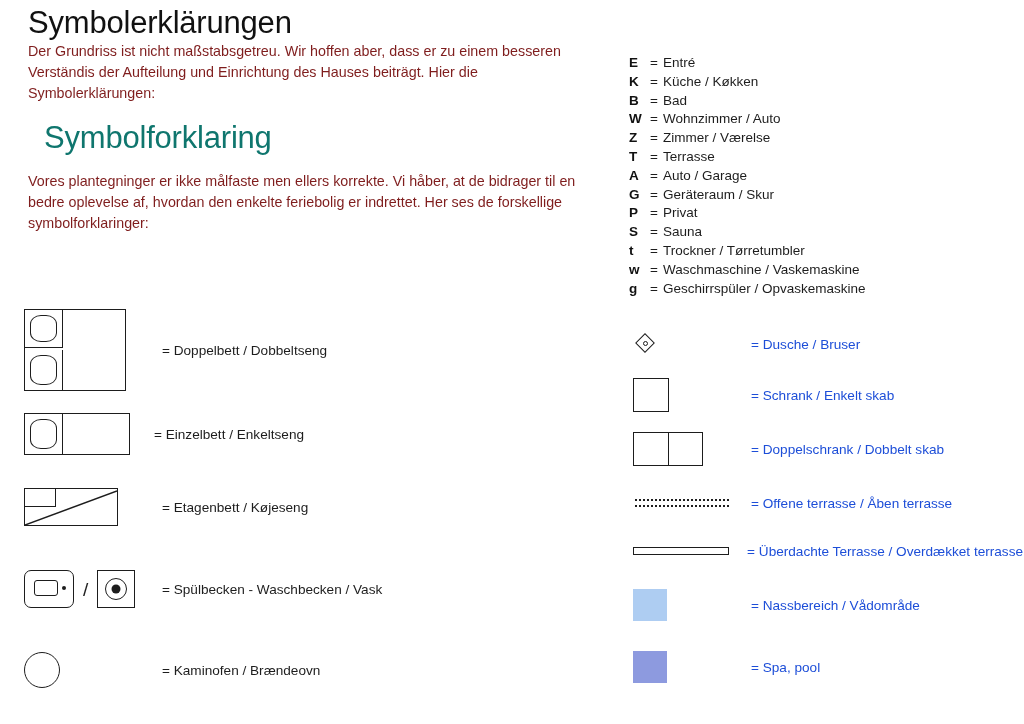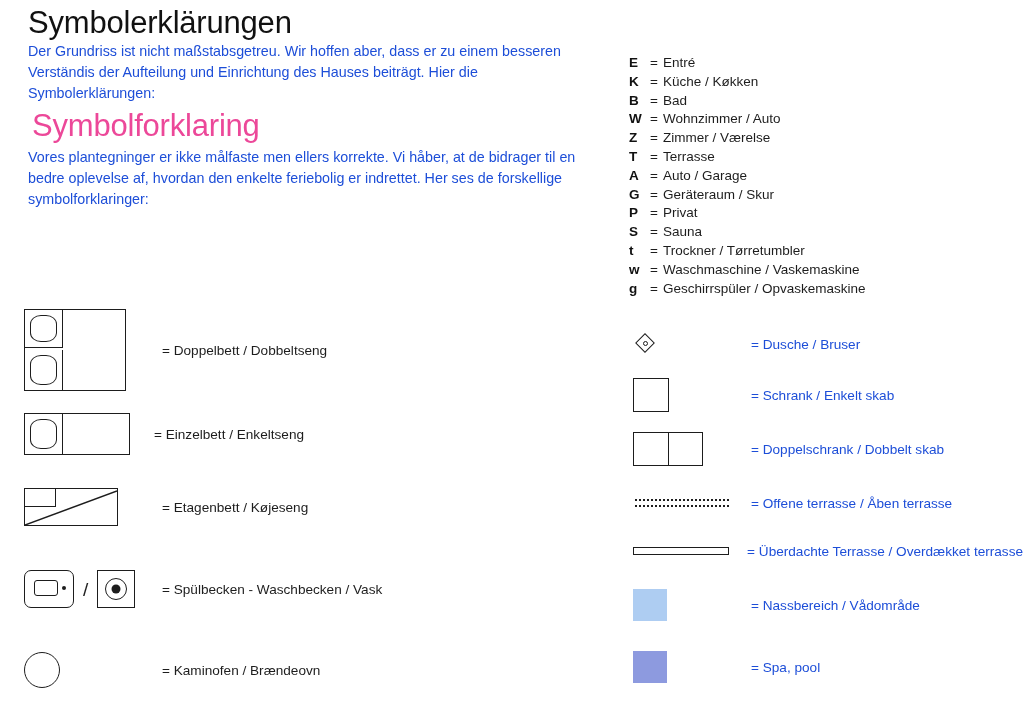--- a/index.html
+++ b/index.html
@@ -34,30 +34,30 @@
     letter-spacing: -0.2px;
     margin: 0;
     padding-top: 5px;
     line-height: 1.15;
     color: #111;
   }
   h1.title-2 {
     font-size: 31px;
     font-weight: normal;
     letter-spacing: -0.2px;
-    margin: 4px;
+    margin: 16px;
     padding-top: 0;
     line-height: 1.15;
-    color: #ec4899;
+    color: #0f766e;
   }
   p.body-text {
     font-size: 14.3px;
     line-height: 21px;
     margin: 0;
-    color: #1d4ed8;
+    color: #7f1d1d;
   }
   .intro-de { margin-top: 43px; }
   .head-da { margin-top: 44px; }
   .intro-da { margin-top: 34px; }
 
   
   .legend-left {
     position: absolute;
     left: 24px;
     top: 304px;

